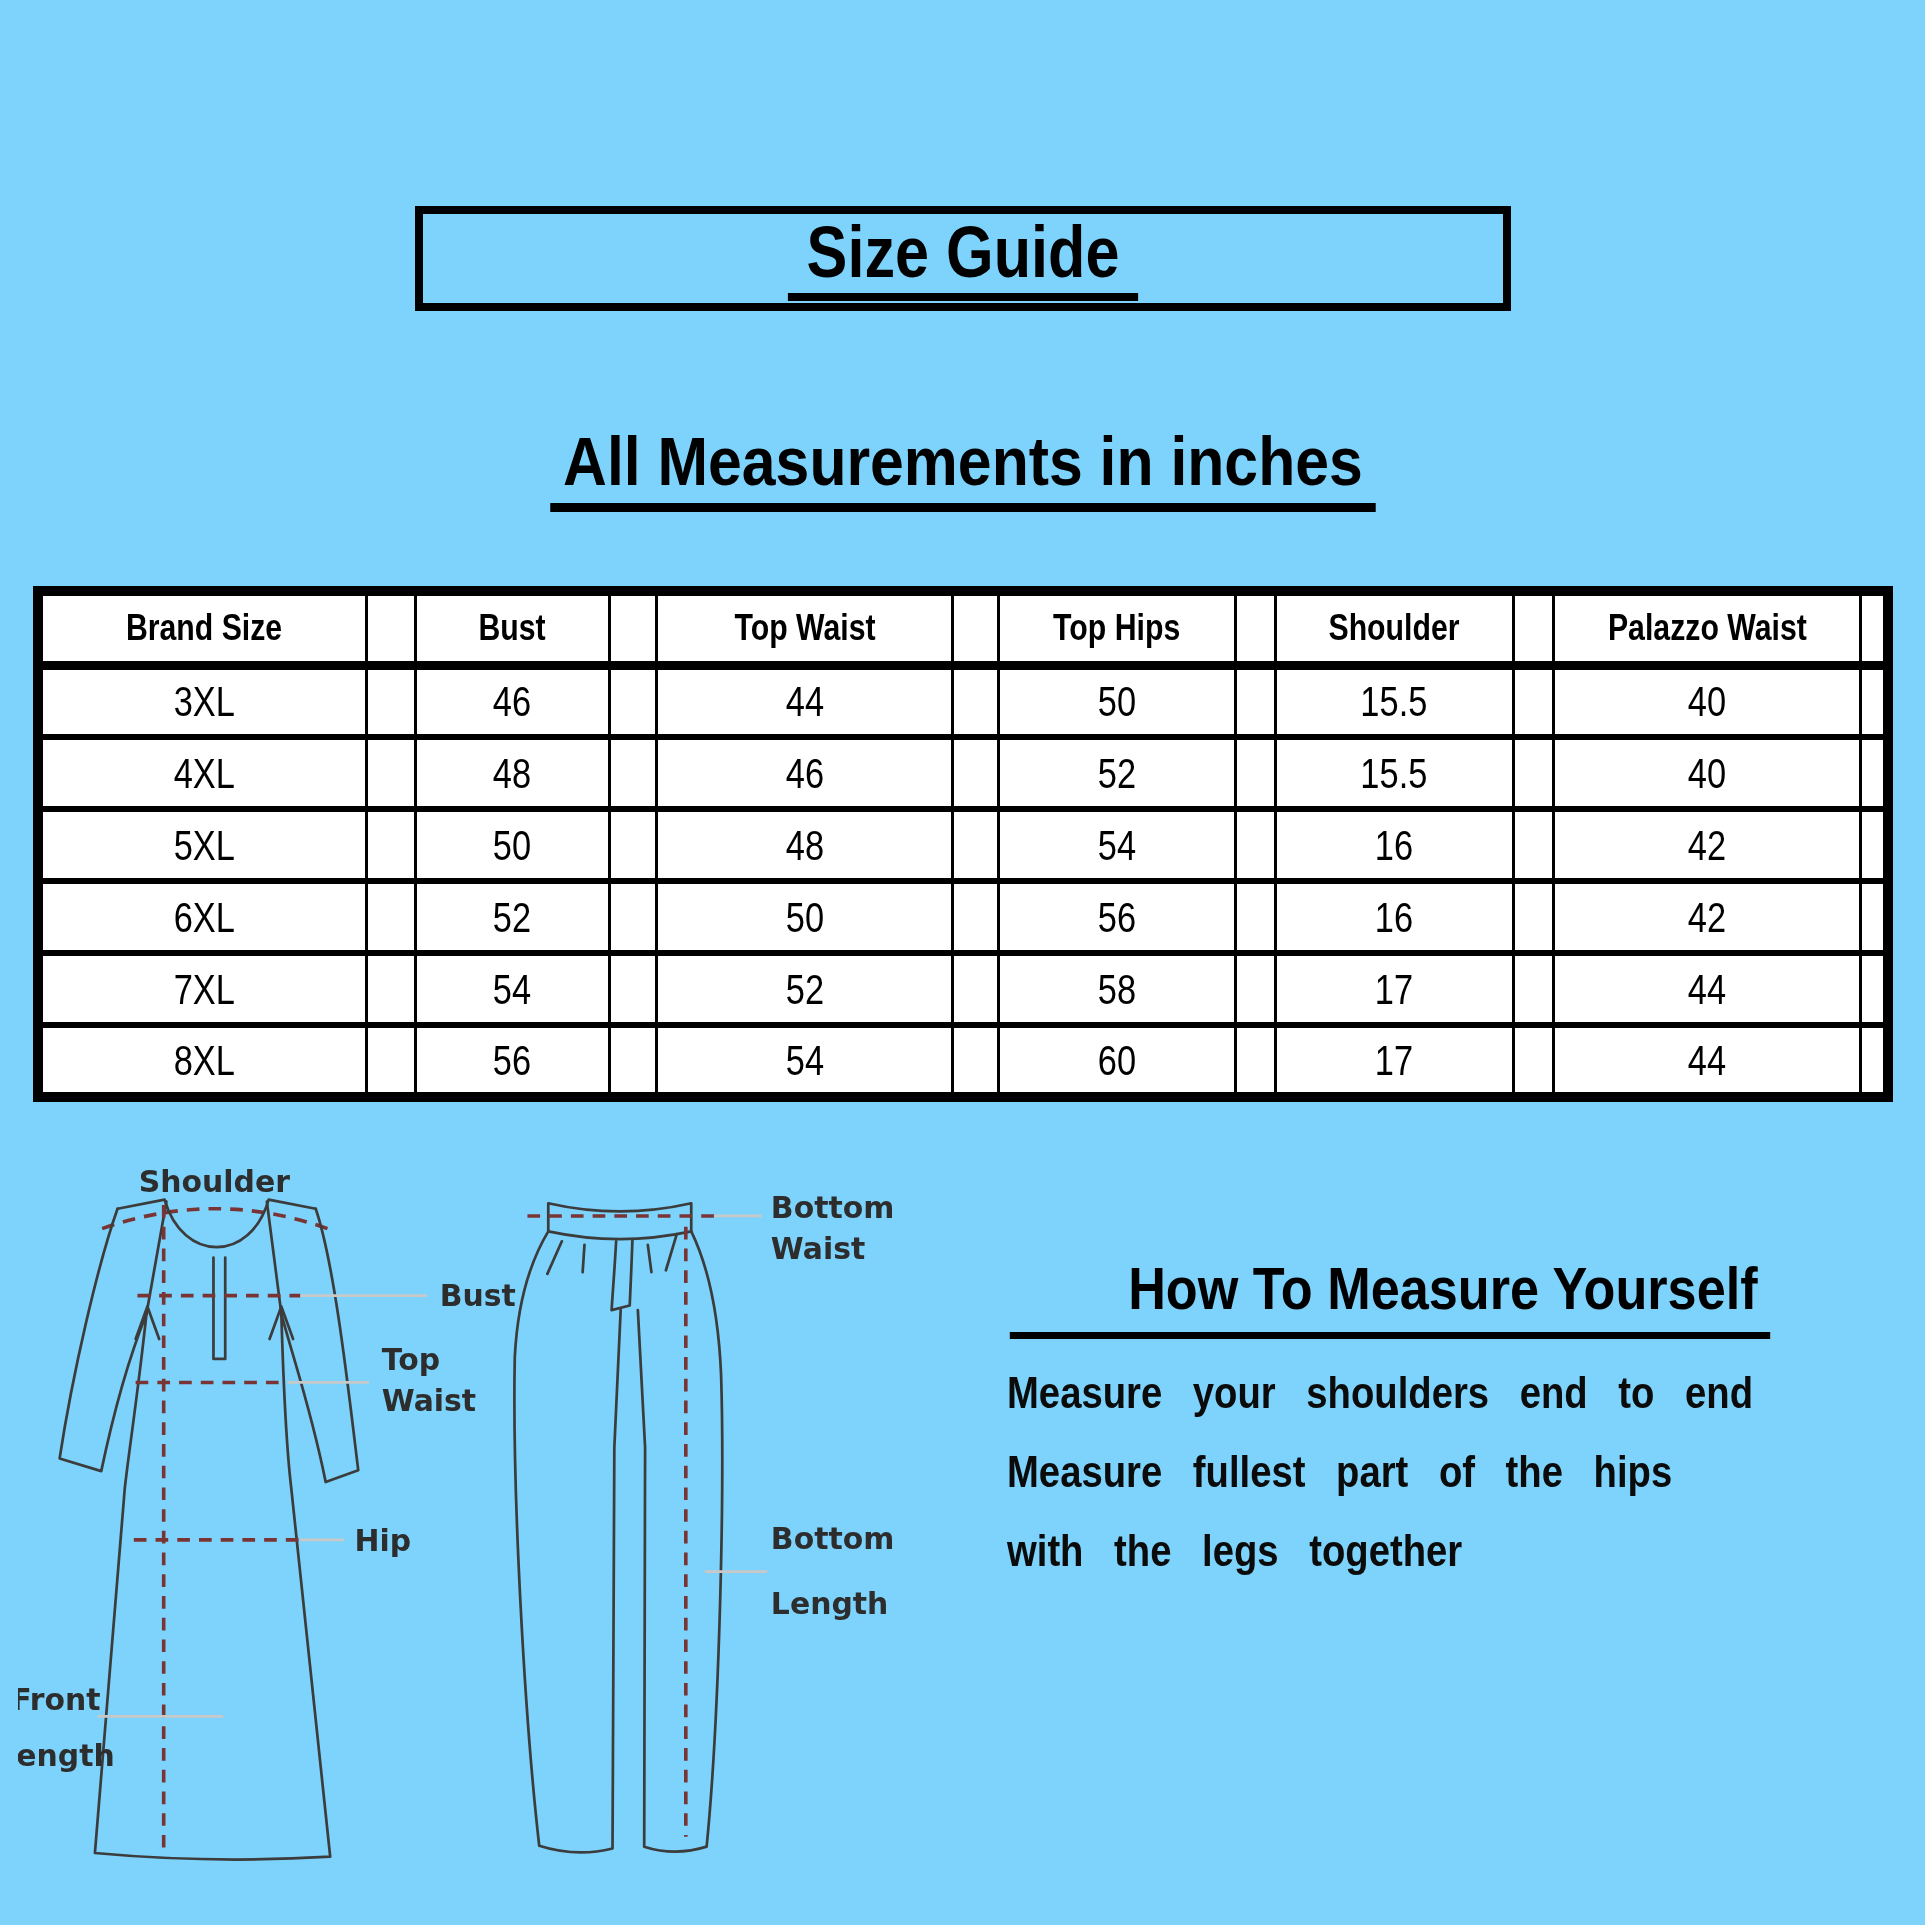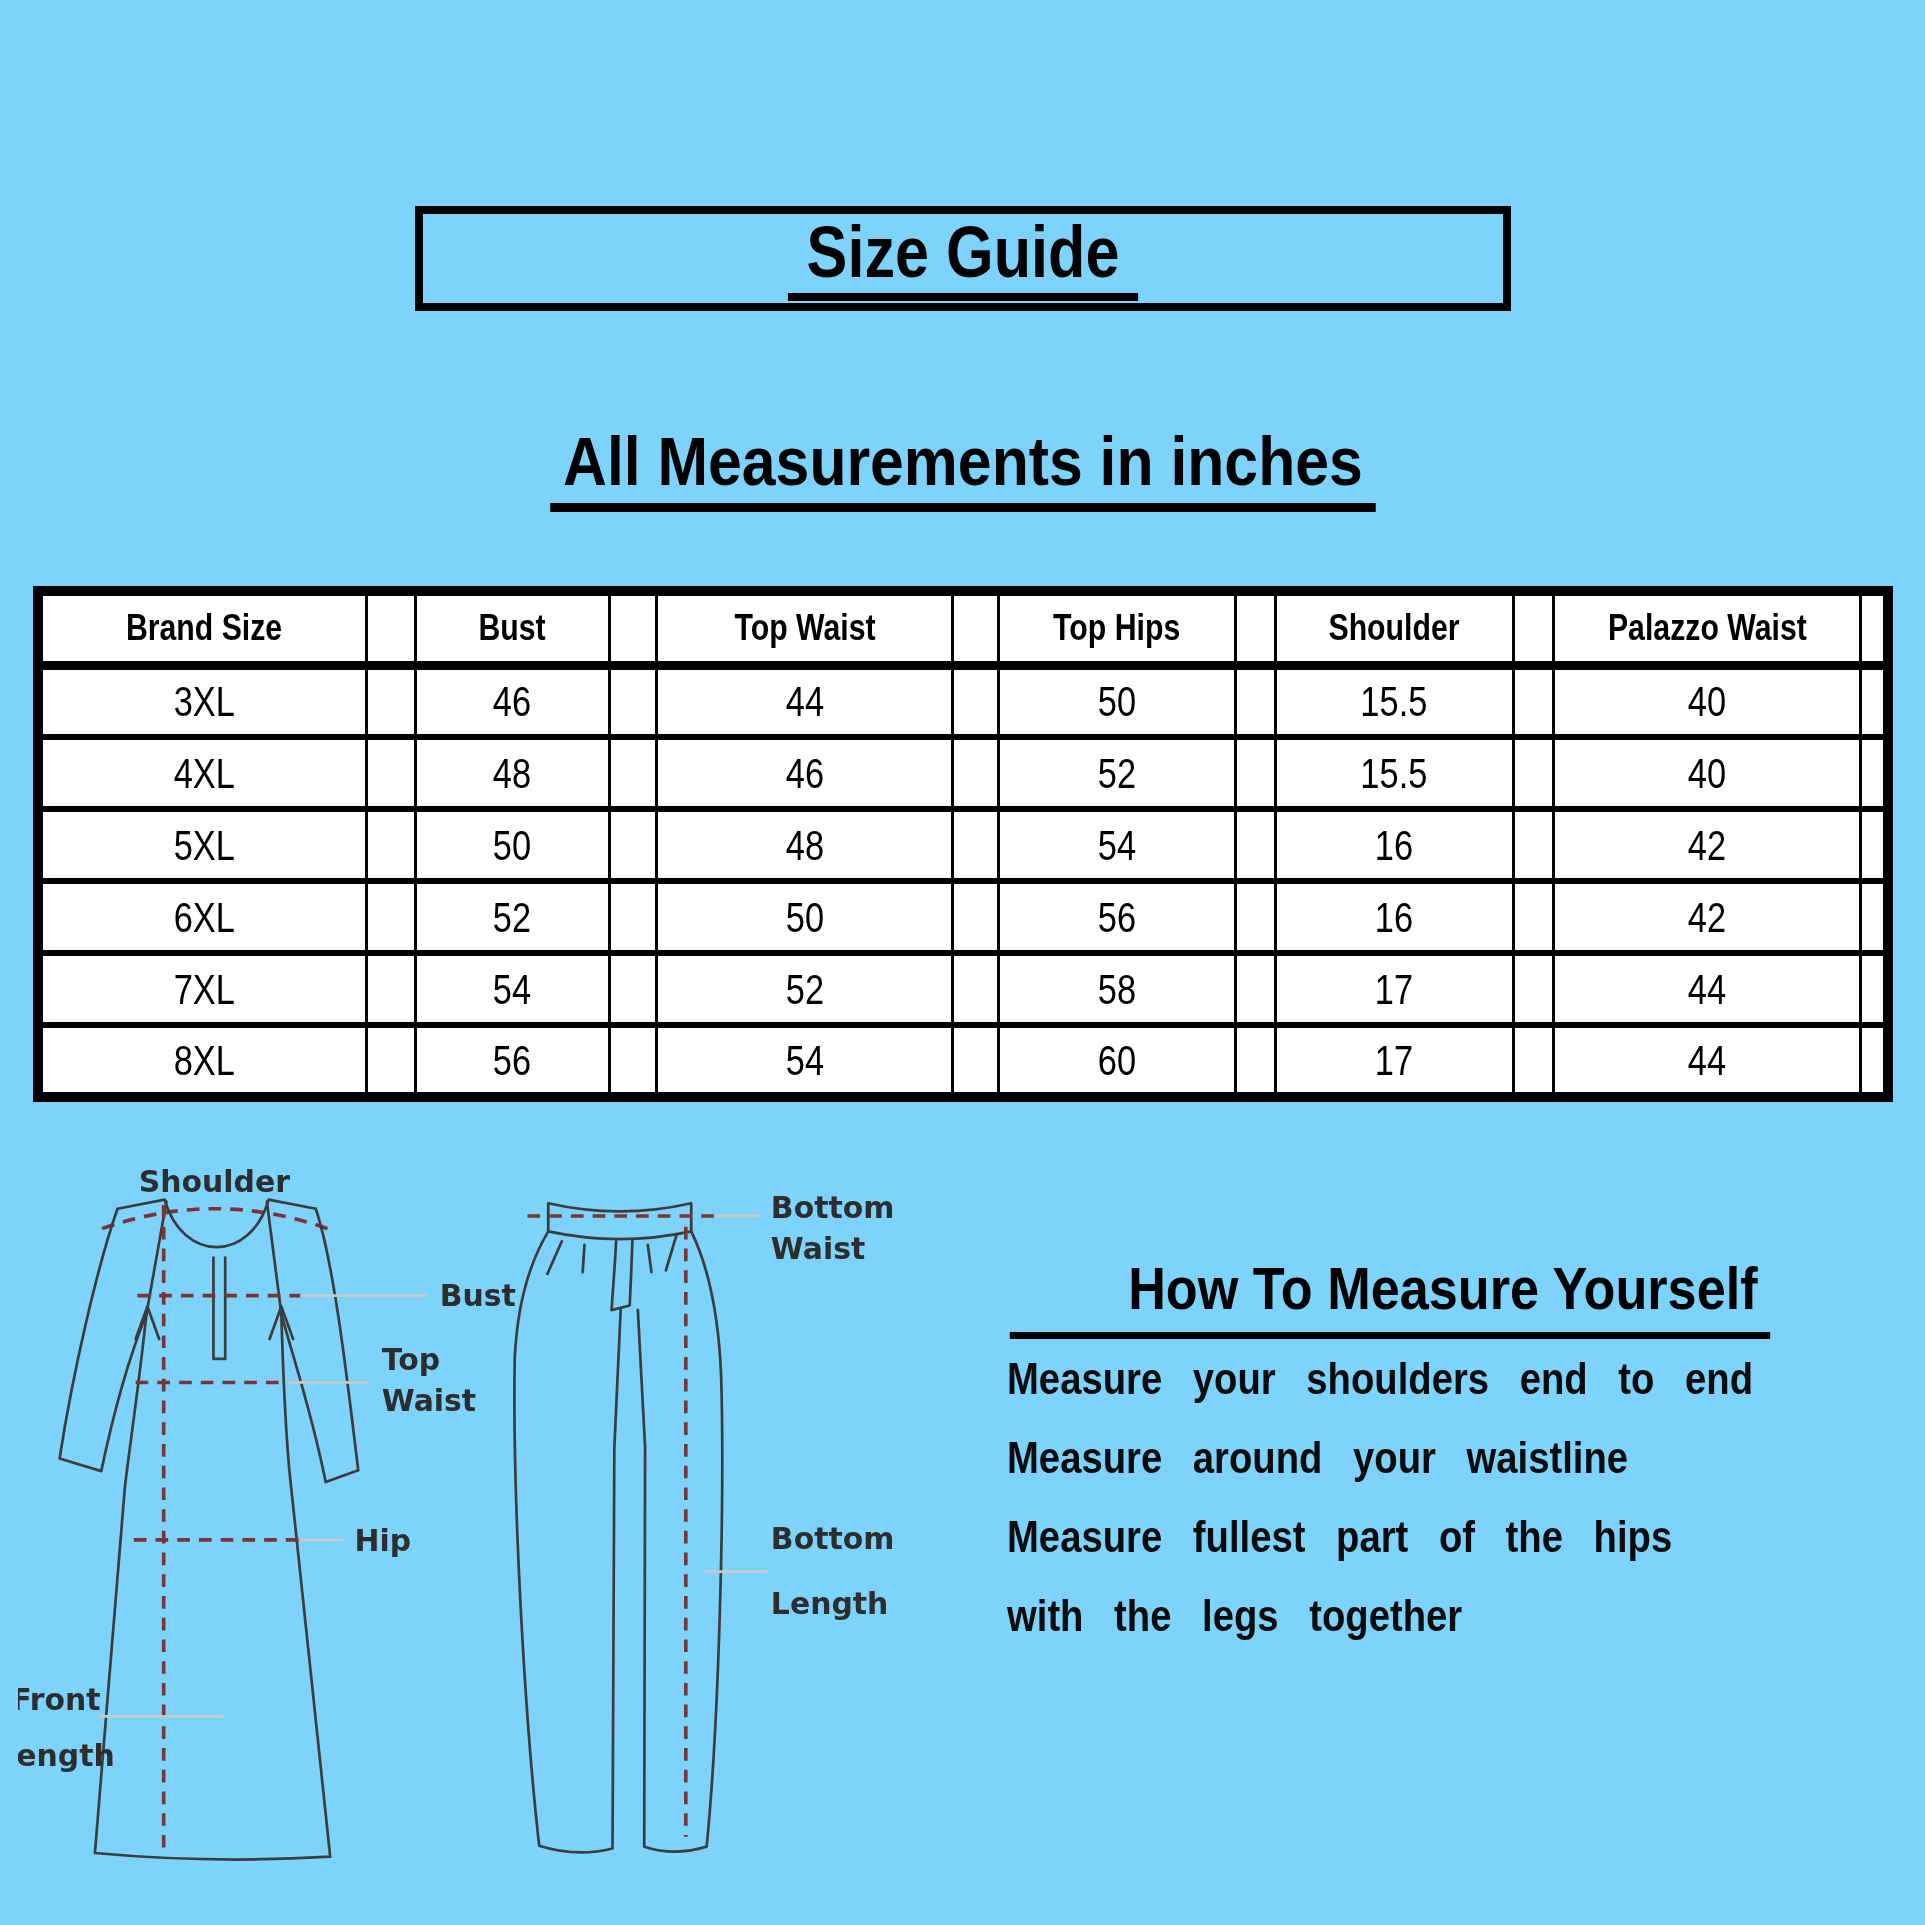--- a/index.html
+++ b/index.html
@@ -56,21 +56,21 @@
 
   
   .howto-title { position:absolute; left:946px; top:1259px; width:887px; text-align:center; }
   .howto-title .txt {
     display:inline-block; transform:scaleX(.87);
     font-size:60px; font-weight:bold; line-height:1;
     border-bottom:7.2px solid #000; padding:0 14.5px 12.7px 136px;
     white-space:nowrap;
   }
   .howto-lines { position:absolute; left:1007px; top:1353px; width:882px; }
-  .ht-line { height:79px; display:flex; align-items:flex-start; }
+  .ht-line { height:79px; display:flex; align-items:center; }
   .ht-line .txt {
     display:inline-block; transform:scaleX(.85); transform-origin:left center;
     font-size:45px; font-weight:bold; word-spacing:23.5px; white-space:nowrap; color:#0b0b0b;
   }
 </style>
 </head>
 <body>
 
 <div class="page">
 
@@ -267,23 +267,20 @@
   </svg>
 
   <div class="howto-title">
     <span class="txt">How To Measure Yourself</span>
   </div>
   <div class="howto-lines">
     <div class="ht-line">
         <span class="txt">Measure your shoulders end to end</span>
       </div>
     <div class="ht-line">
-        <span class="txt">Measure around your waistline</span>
-      </div>
-    <div class="ht-line">
         <span class="txt">Measure fullest part of the hips</span>
       </div>
     <div class="ht-line">
         <span class="txt">with the legs together</span>
       </div>
   </div>
 
 </div>
 
 

